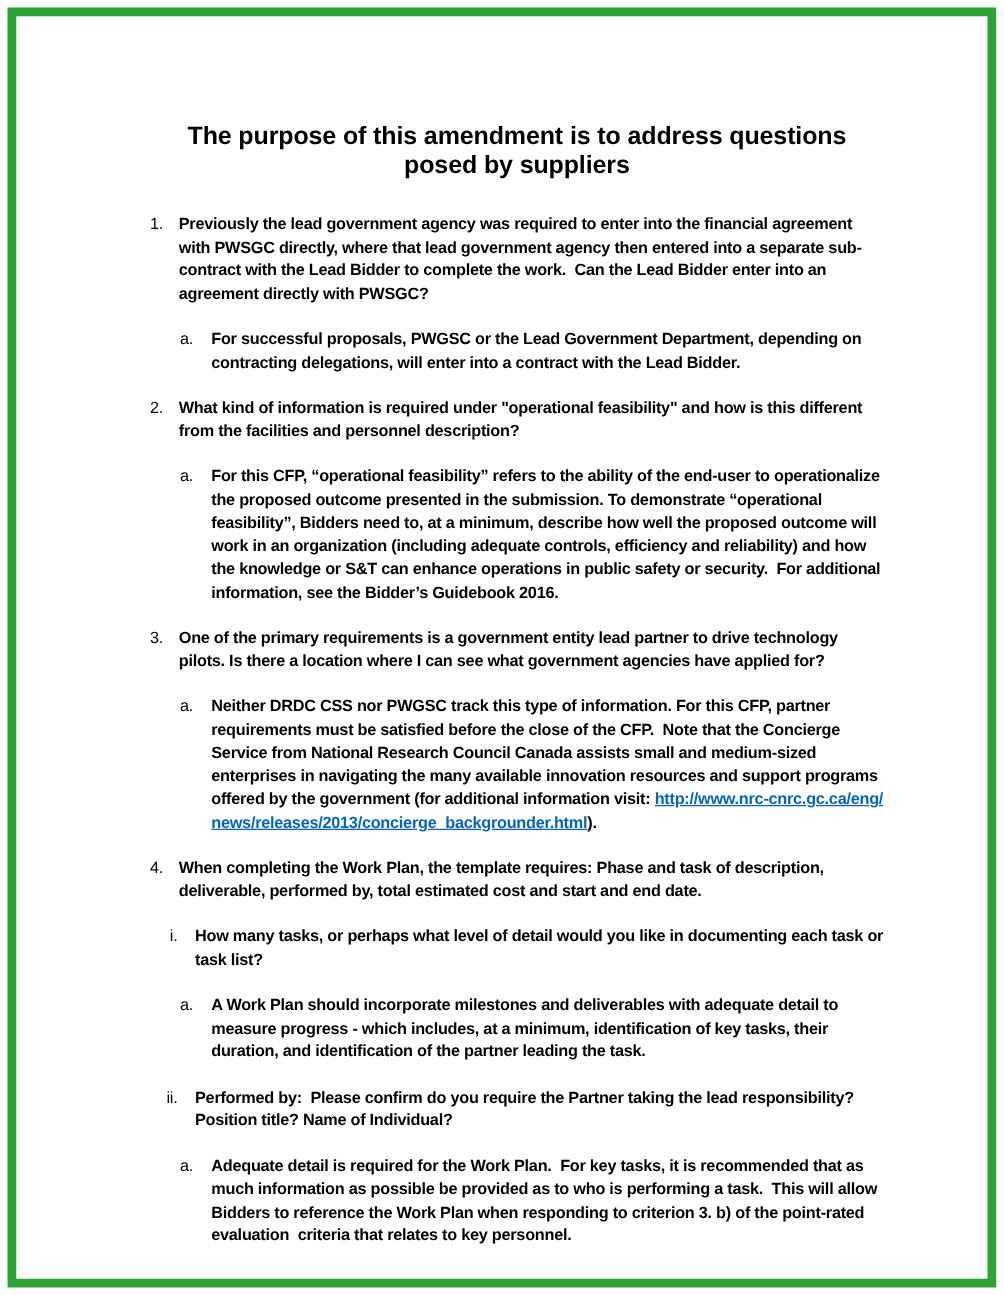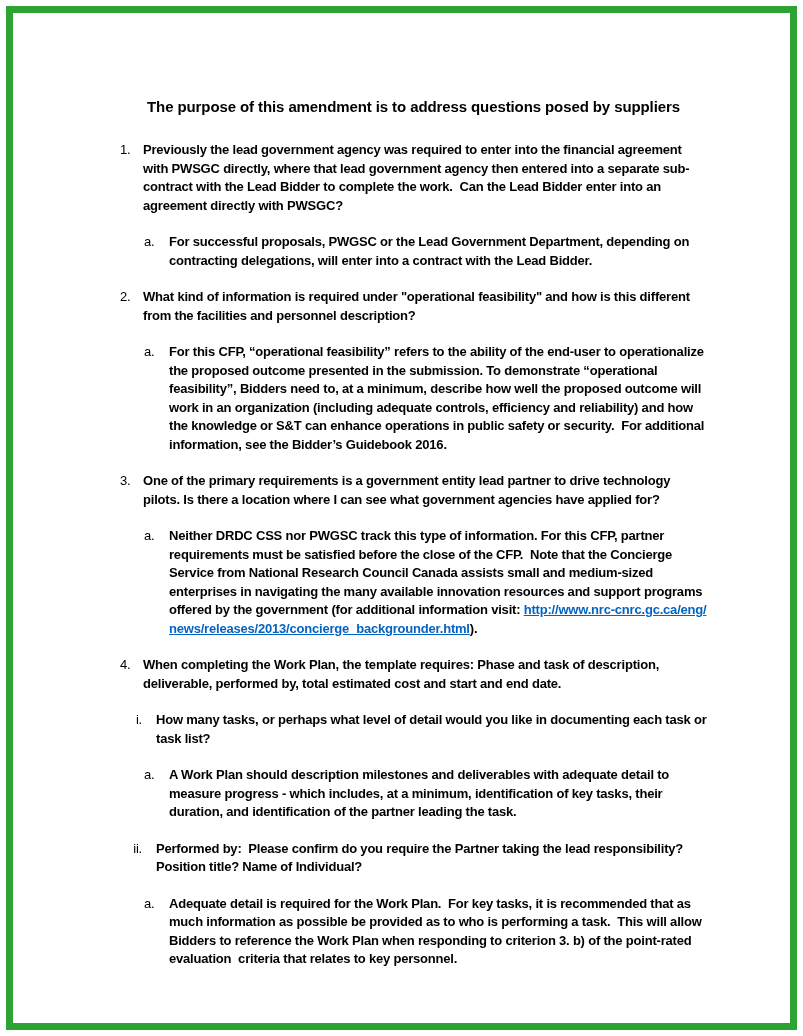--- a/index.html
+++ b/index.html
@@ -24,21 +24,21 @@
   }
   .page-content {
     position: absolute;
     top: 0; left: 0; right: 0; bottom: 0;
     box-sizing: border-box;
     padding: 98px 96px 40px 120px;
   }
   .doc-title {
     text-align: center;
     font-weight: bold;
-    font-size: 15px;
+    font-size: 20px;
     letter-spacing: -0.1px;
     margin: 0 0 26px 0;
   }
   .block {
     display: flex;
     align-items: flex-start;
     font-size: 13px;
     line-height: 18.5px;
     letter-spacing: -0.2px;
     margin: 0 0 18px 0;
@@ -108,21 +108,21 @@
         <div class="block q">
           <span class="marker">4.</span>
           <span class="text">When completing the Work Plan, the template requires: Phase and task of description, deliverable, performed by, total estimated cost and start and end date.</span>
         </div>
         <div class="block r">
           <span class="marker">i.</span>
           <span class="text">How many tasks, or perhaps what level of detail would you like in documenting each task or task list?</span>
         </div>
         <div class="block a">
           <span class="marker">a.</span>
-          <span class="text">A Work Plan should description milestones and deliverables with adequate detail to measure progress - which includes, at a minimum, identification of key tasks, their duration, and identification of the partner leading the task.</span>
+          <span class="text">A Work Plan should incorporate milestones and deliverables with adequate detail to measure progress - which includes, at a minimum, identification of key tasks, their duration, and identification of the partner leading the task.</span>
         </div>
         <div class="block r">
           <span class="marker">ii.</span>
           <span class="text">Performed by:  Please confirm do you require the Partner taking the lead responsibility? Position title? Name of Individual?</span>
         </div>
         <div class="block a">
           <span class="marker">a.</span>
           <span class="text">Adequate detail is required for the Work Plan.  For key tasks, it is recommended that as much information as possible be provided as to who is performing a task.  This will allow Bidders to reference the Work Plan when responding to criterion 3. b) of the point-rated evaluation  criteria that relates to key personnel.</span>
         </div>
       </div>

